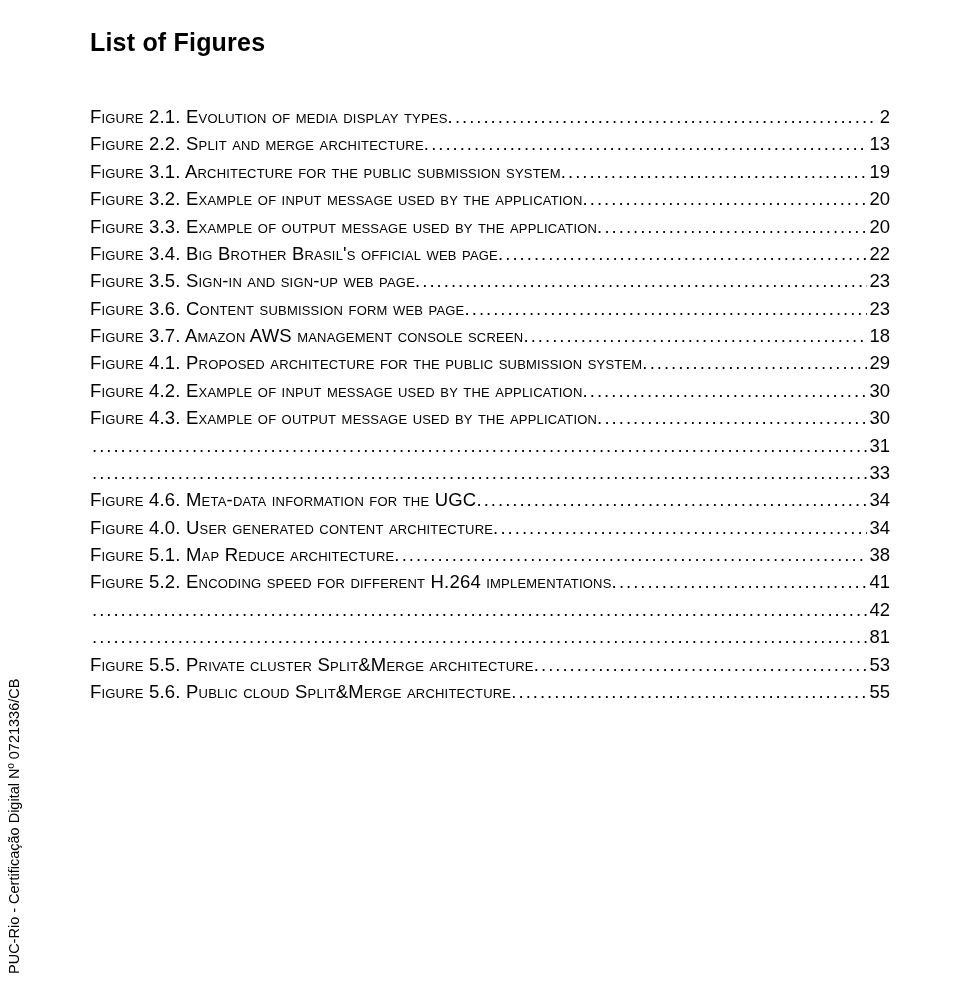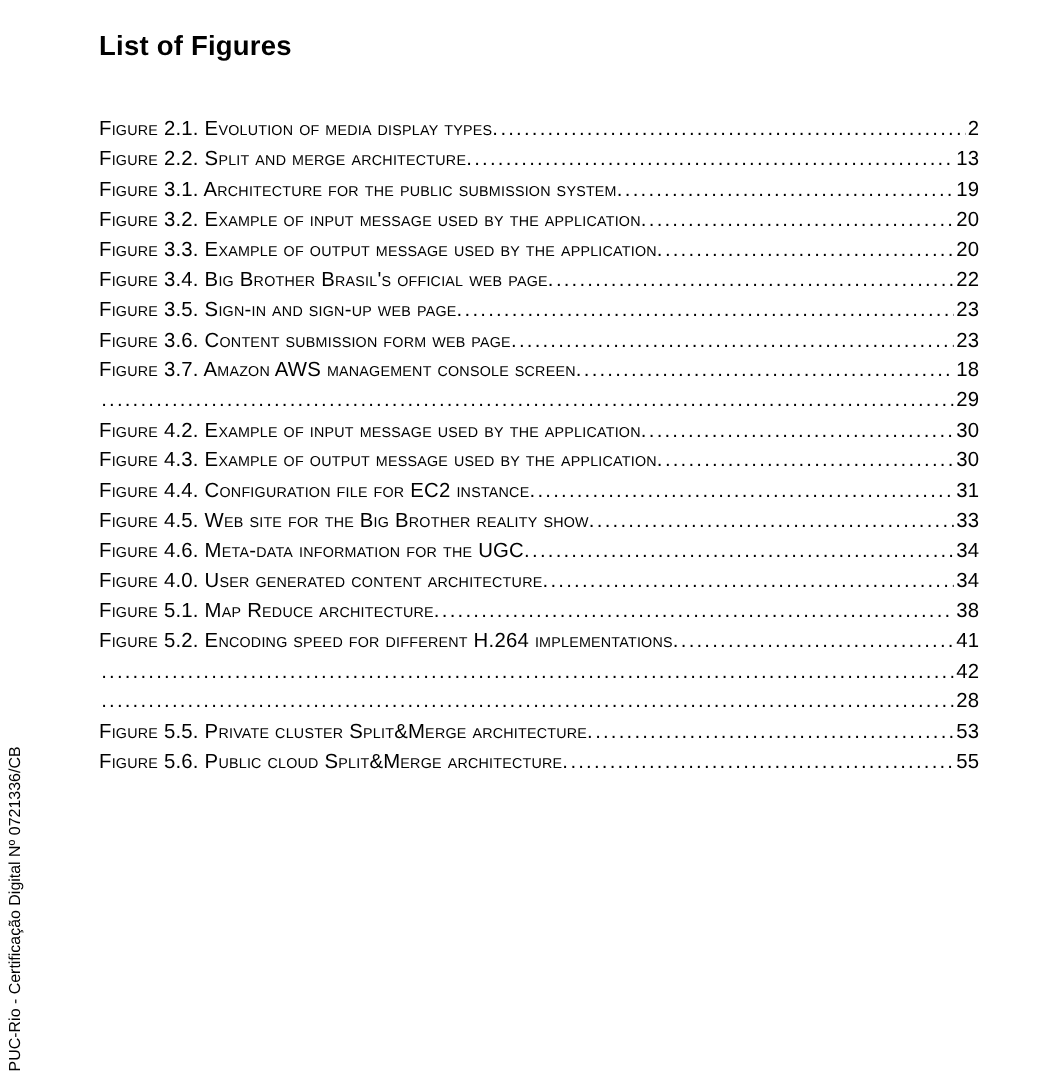--- a/index.html
+++ b/index.html
@@ -103,40 +103,39 @@
         <span class="label">Figure 3.6. Content submission form web page. </span>
         <span class="dots">........................................................................................................................................................................................................</span>
         <span class="page-num"> 23</span>
       </div>
       <div class="entry">
         <span class="label">Figure 3.7. Amazon AWS management console screen. </span>
         <span class="dots">........................................................................................................................................................................................................</span>
         <span class="page-num"> 18</span>
       </div>
       <div class="entry">
+        <span class="label">Figure 4.1. Proposed architecture for the public submission system. </span>
         <span class="dots">........................................................................................................................................................................................................</span>
         <span class="page-num"> 29</span>
       </div>
       <div class="entry">
         <span class="label">Figure 4.2. Example of input message used by the application. </span>
         <span class="dots">........................................................................................................................................................................................................</span>
         <span class="page-num"> 30</span>
       </div>
       <div class="entry">
         <span class="label">Figure 4.3. Example of output message used by the application. </span>
         <span class="dots">........................................................................................................................................................................................................</span>
         <span class="page-num"> 30</span>
       </div>
       <div class="entry">
-        <span class="label">Figure 4.4. Configuration file for EC2 instance. </span>
         <span class="dots">........................................................................................................................................................................................................</span>
         <span class="page-num"> 31</span>
       </div>
       <div class="entry">
-        <span class="label">Figure 4.5. Web site for the Big Brother reality show. </span>
         <span class="dots">........................................................................................................................................................................................................</span>
         <span class="page-num"> 33</span>
       </div>
       <div class="entry">
         <span class="label">Figure 4.6. Meta-data information for the UGC. </span>
         <span class="dots">........................................................................................................................................................................................................</span>
         <span class="page-num"> 34</span>
       </div>
       <div class="entry">
         <span class="label">Figure 4.0. User generated content architecture. </span>
@@ -152,21 +151,21 @@
         <span class="label">Figure 5.2. Encoding speed for different H.264 implementations. </span>
         <span class="dots">........................................................................................................................................................................................................</span>
         <span class="page-num"> 41</span>
       </div>
       <div class="entry">
         <span class="dots">........................................................................................................................................................................................................</span>
         <span class="page-num"> 42</span>
       </div>
       <div class="entry">
         <span class="dots">........................................................................................................................................................................................................</span>
-        <span class="page-num"> 28</span>
+        <span class="page-num"> 81</span>
       </div>
       <div class="entry">
         <span class="label">Figure 5.5. Private cluster Split&amp;Merge architecture. </span>
         <span class="dots">........................................................................................................................................................................................................</span>
         <span class="page-num"> 53</span>
       </div>
       <div class="entry">
         <span class="label">Figure 5.6. Public cloud Split&amp;Merge architecture. </span>
         <span class="dots">........................................................................................................................................................................................................</span>
         <span class="page-num"> 55</span>

